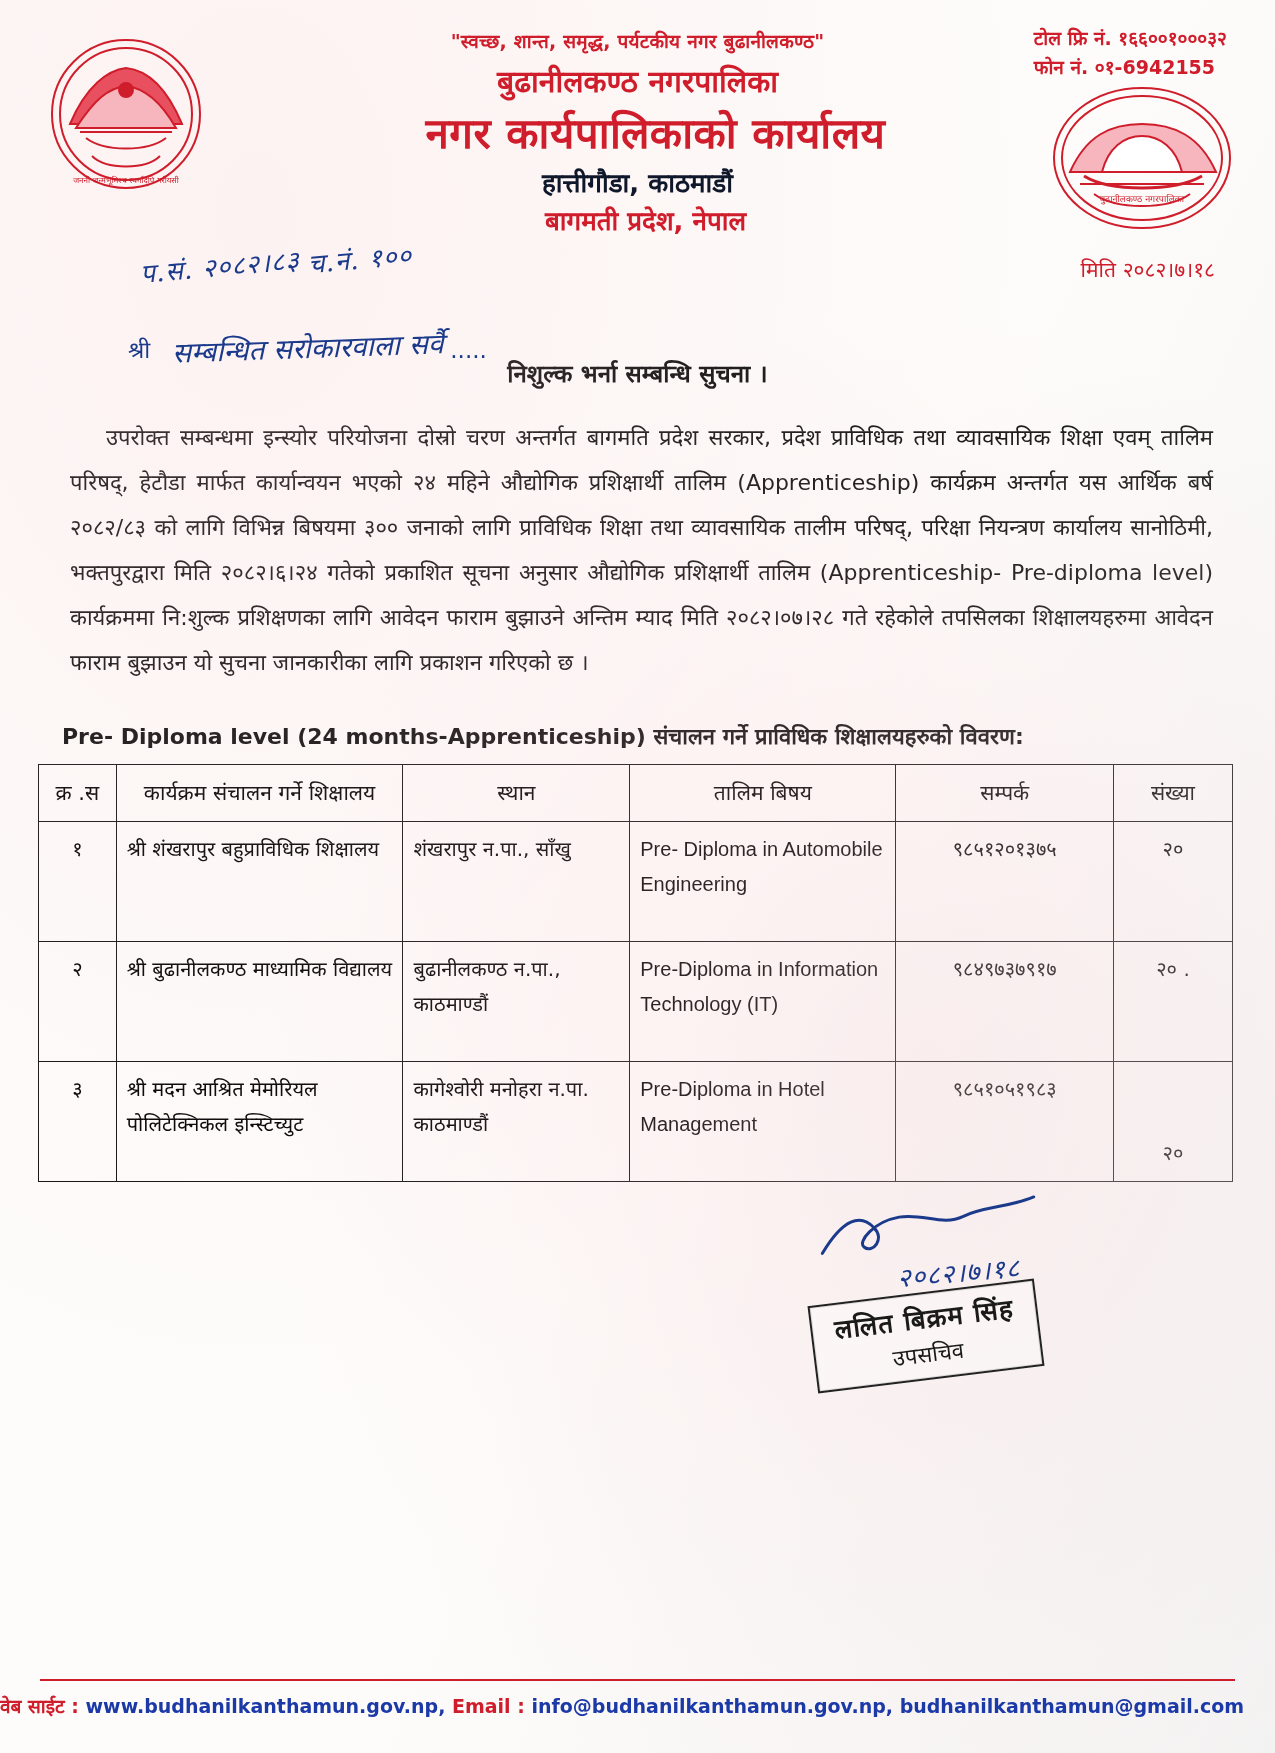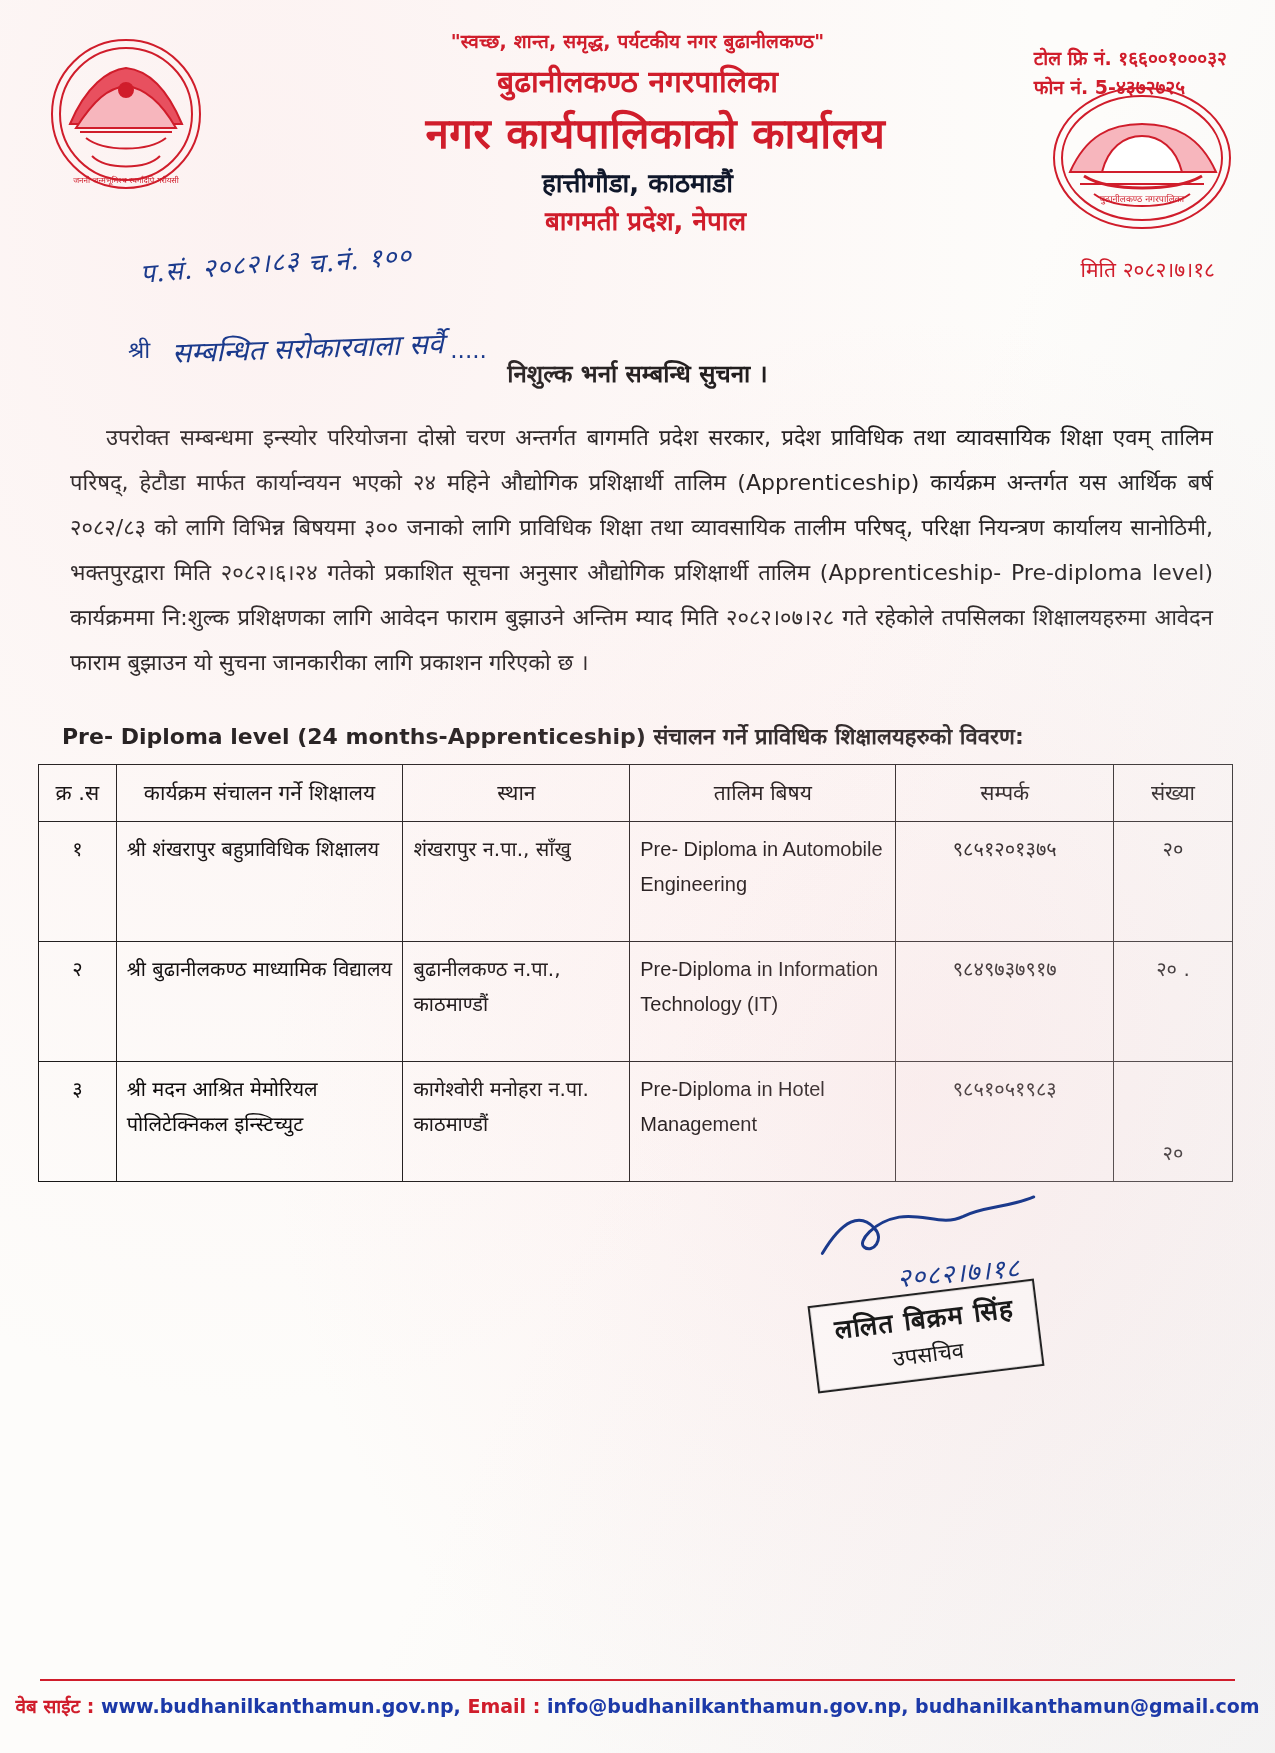--- a/index.html
+++ b/index.html
@@ -30,21 +30,21 @@
   }
 
   .header {
     position: relative;
     padding-top: 28px;
     text-align: center;
   }
   .contact-block {
     position: absolute;
     right: 48px;
-    top: 44px;
+    top: 24px;
     text-align: left;
     color: #d01d2b;
     font-size: 19px;
     line-height: 1.55;
     font-weight: bold;
     font-family: "DejaVu Sans", sans-serif;
   }
   .slogan {
     color: #d01d2b;
     font-size: 19px;
@@ -235,21 +235,20 @@
   .footer {
     position: absolute;
     left: 0; right: 0;
     bottom: 34px;
   }
   .footer-rule {
     border-top: 2px solid #d01d2b;
     margin: 0 40px 12px 40px;
   }
   .footer-text {
-    text-align: center;
     color: #d01d2b;
     font-size: 19px;
     font-weight: bold;
     font-family: "DejaVu Sans", sans-serif;
   }
   .footer-text .blue { color: #1c39a8; }
 </style>
 </head>
 <body>
 
@@ -284,21 +283,21 @@
           <path d="M34 96 C60 112 124 112 152 96" stroke="#d01d2b" stroke-width="3"></path>
           <path d="M30 104 L154 104" stroke="#d01d2b"></path>
           <path d="M44 114 C66 130 118 130 140 114" stroke="#d01d2b"></path>
         </g>
         <text x="92" y="122" font-size="9" fill="#d01d2b" text-anchor="middle" font-family="DejaVu Sans, sans-serif">बुढानीलकण्ठ नगरपालिका</text>
       </svg>
     </div>
 
     <div class="contact-block">
       <div>टोल फ्रि नं. १६६००१०००३२</div>
-      <div>फोन नं. 5-४३७२७२५</div>
+      <div>फोन नं. ०१-6942155</div>
     </div>
 
     <div class="slogan">"स्वच्छ, शान्त, समृद्ध, पर्यटकीय नगर बुढानीलकण्ठ"</div>
     <div class="muni-name">बुढानीलकण्ठ नगरपालिका</div>
     <div class="office-name">नगर कार्यपालिकाको कार्यालय</div>
     <div class="place-line">हात्तीगौडा, काठमाडौं</div>
     <div class="province-line">बागमती प्रदेश, नेपाल</div>
   </div>
 
   <div class="date-right">

